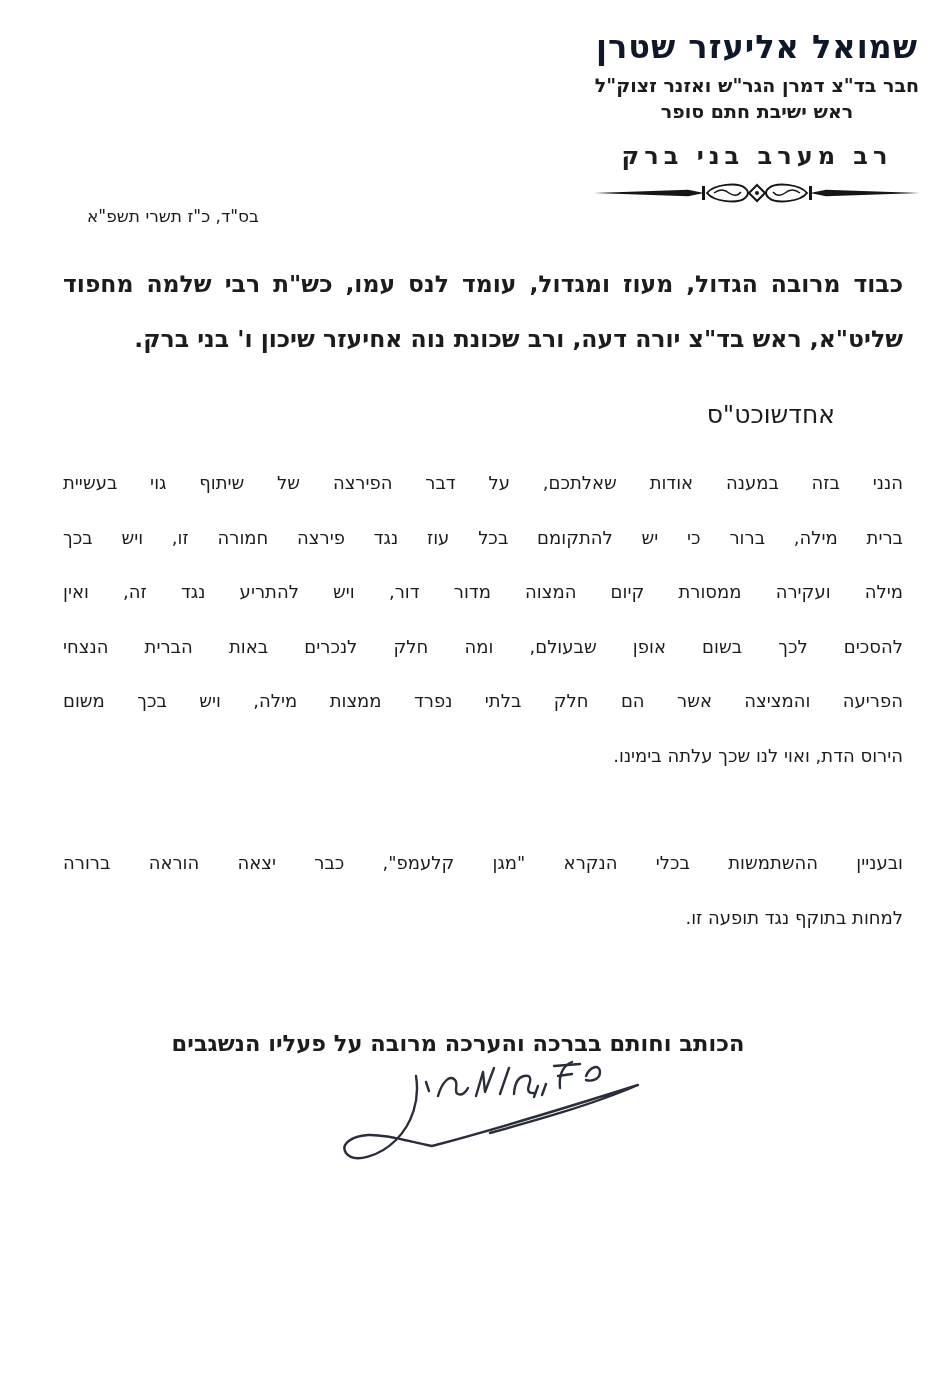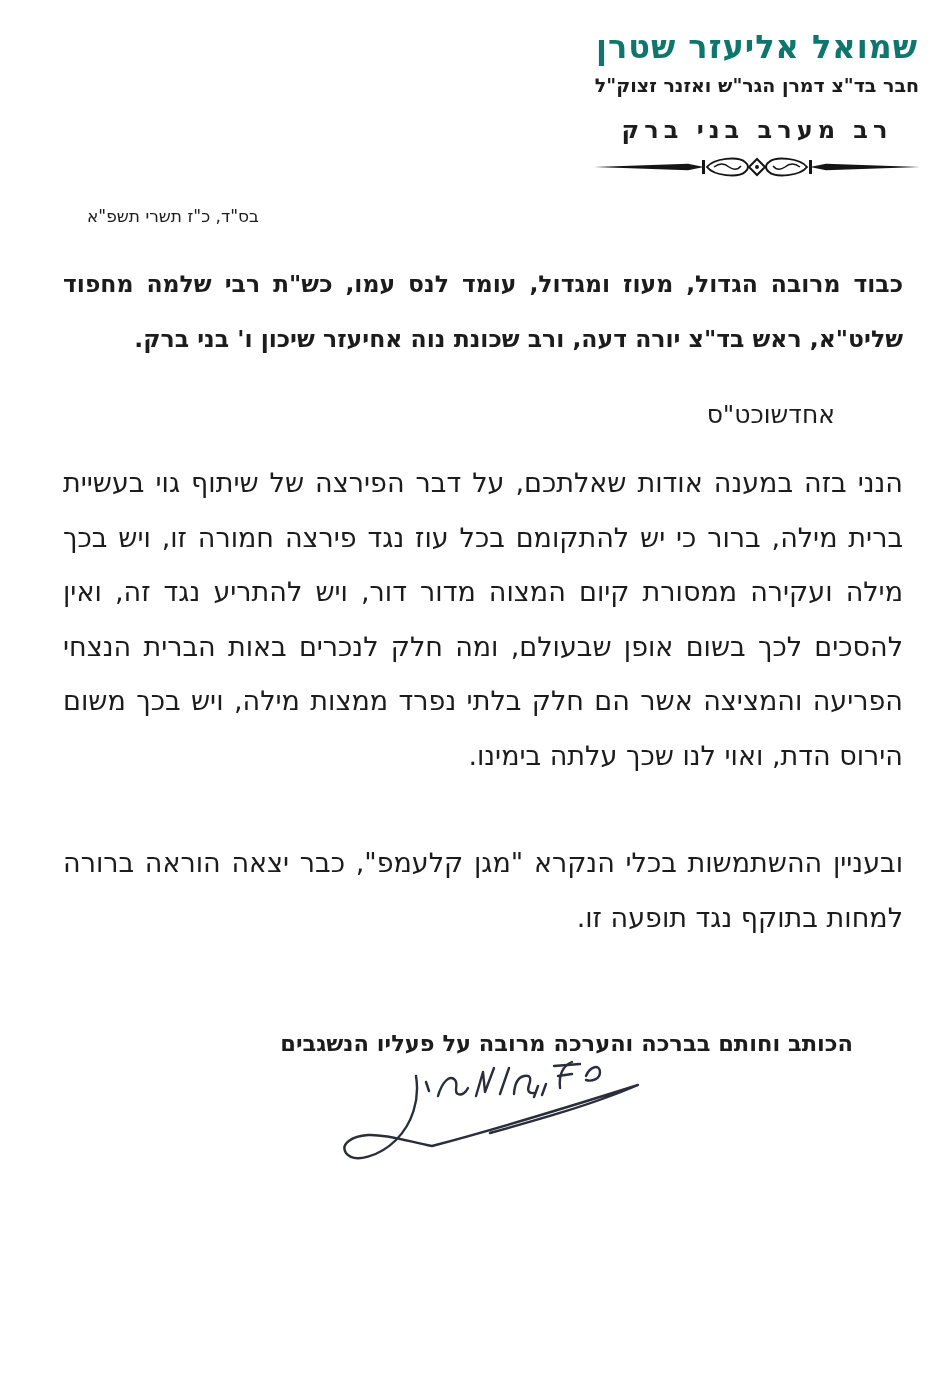--- a/index.html
+++ b/index.html
@@ -19,21 +19,21 @@
     position: absolute;
     top: 28px;
     left: 577px;
     width: 360px;
     text-align: center;
   }
   .lh-name {
     font-size: 32px;
     font-weight: bold;
     letter-spacing: 1px;
-    color: #0f766e;
+    color: #0f172a;
     white-space: nowrap;
   }
   .lh-t1 { font-size: 19px; font-weight: bold; margin-top: 8px; white-space: nowrap; }
   .lh-t2 { font-size: 19px; font-weight: bold; margin-top: 4px; white-space: nowrap; }
   .lh-t3 { font-size: 24px; font-weight: bold; margin-top: 20px; letter-spacing: 5px; white-space: nowrap; }
   .lh-divider { margin-top: 5px; }
 
   
   .date-line {
     position: absolute;
@@ -66,42 +66,42 @@
     text-align: right;
     padding-right: 68px;
     box-sizing: border-box;
   }
 
   
   .para {
     position: absolute;
     left: 63px;
     width: 840px;
-    font-size: 27px;
+    font-size: 18px;
   }
   .para-1 { top: 456px; }
   .para-2 { top: 836px; }
   .jline {
     line-height: 54.5px;
     text-align: justify;
     text-align-last: justify;
     direction: rtl;
   }
   .jline.last {
     text-align: right;
     text-align-last: right;
   }
 
   
   .closing {
     position: absolute;
     top: 1016px;
     left: 63px;
     width: 790px;
-    text-align: right;
+    text-align: center;
     font-weight: bold;
     font-size: 22.5px;
     line-height: 55px;
   }
 
   
   .signature {
     position: absolute;
     top: 1056px;
     left: 338px;
@@ -110,20 +110,21 @@
   }
 </style>
 </head>
 <body>
 
 <div class="page">
 
   <div class="letterhead">
     <div class="lh-name">שמואל אליעזר שטרן</div>
     <div class="lh-t1">חבר בד"צ דמרן הגר"ש ואזנר זצוק"ל</div>
+    <div class="lh-t2">ראש ישיבת חתם סופר</div>
     <div class="lh-t3">רב מערב בני ברק</div>
     <div class="lh-divider">
       <svg viewBox="0 0 330 36" width="330" height="36" aria-hidden="true">
         <g fill="#151515">
           <polygon points="2,18 96,14.8 112,18 96,21.2"></polygon>
           <polygon points="328,18 234,14.8 218,18 234,21.2"></polygon>
           <rect x="110" y="11" width="3" height="14"></rect>
           <rect x="217" y="11" width="3" height="14"></rect>
         </g>
         <g fill="none" stroke="#151515" stroke-width="2">

